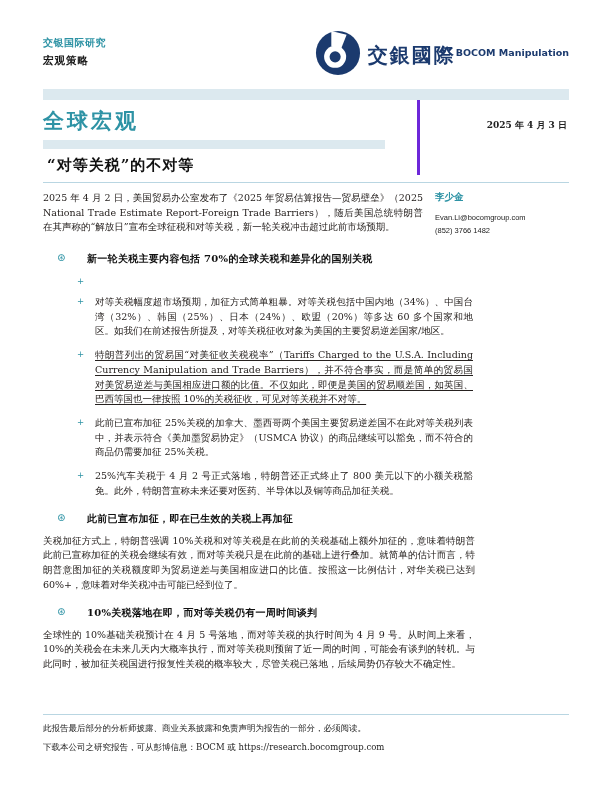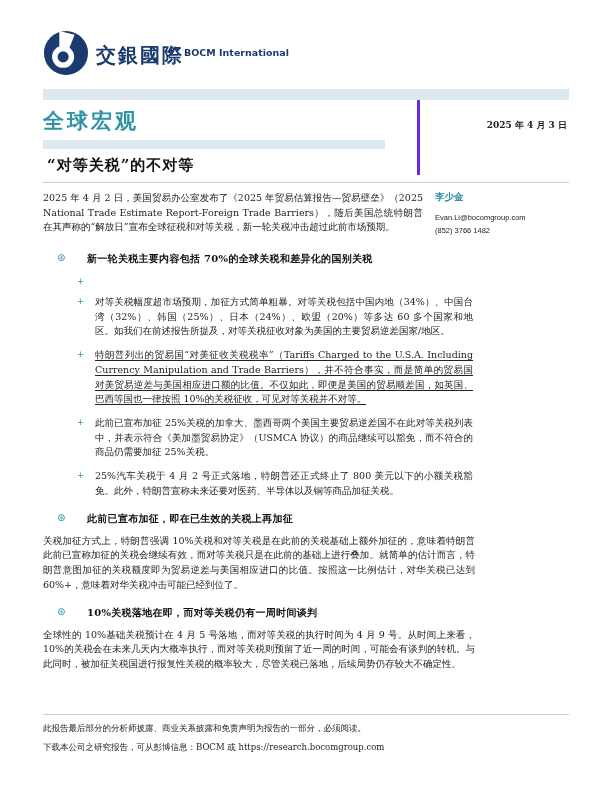--- a/index.html
+++ b/index.html
@@ -49,32 +49,36 @@
   .footer { position:absolute; left:43px; right:43px; top:714px; }
   .footer .rule { margin:0 0 8px 0; }
   .footer-line { font-size:8.5px; margin:0 0 7px 0; color:#222; }
 </style>
 </head>
 <body>
 
 <div class="page">
 
   <div class="masthead">
+    <div>
+      <div class="dept">交银国际研究</div>
+      <div class="category">宏观策略</div>
+    </div>
     <div class="logo">
       <span>
         <svg class="logo-mark" viewBox="0 0 48 48">
           <circle cx="24" cy="24" r="23" fill="#1b3a6e"></circle>
           <path d="M17 1 L33 5 L27 20 L17 17 Z" fill="#ffffff"></path>
           <circle cx="21" cy="28" r="11.5" fill="#ffffff"></circle>
           <circle cx="21" cy="28" r="5.8" fill="#1b3a6e"></circle>
         </svg>
       </span>
       <span class="logo-text">
         <span class="logo-cn">交銀國際</span>
-        <span class="logo-en">BOCM International</span>
+        <span class="logo-en">BOCOM Manipulation</span>
       </span>
     </div>
   </div>
 
   <div class="band1"></div>
   <div class="title-grid">
     <div class="title-left">
       <h1 class="report-title">全球宏观</h1>
       <div class="band2"></div>
       <h2 class="subtitle">“对等关税”的不对等</h2>

